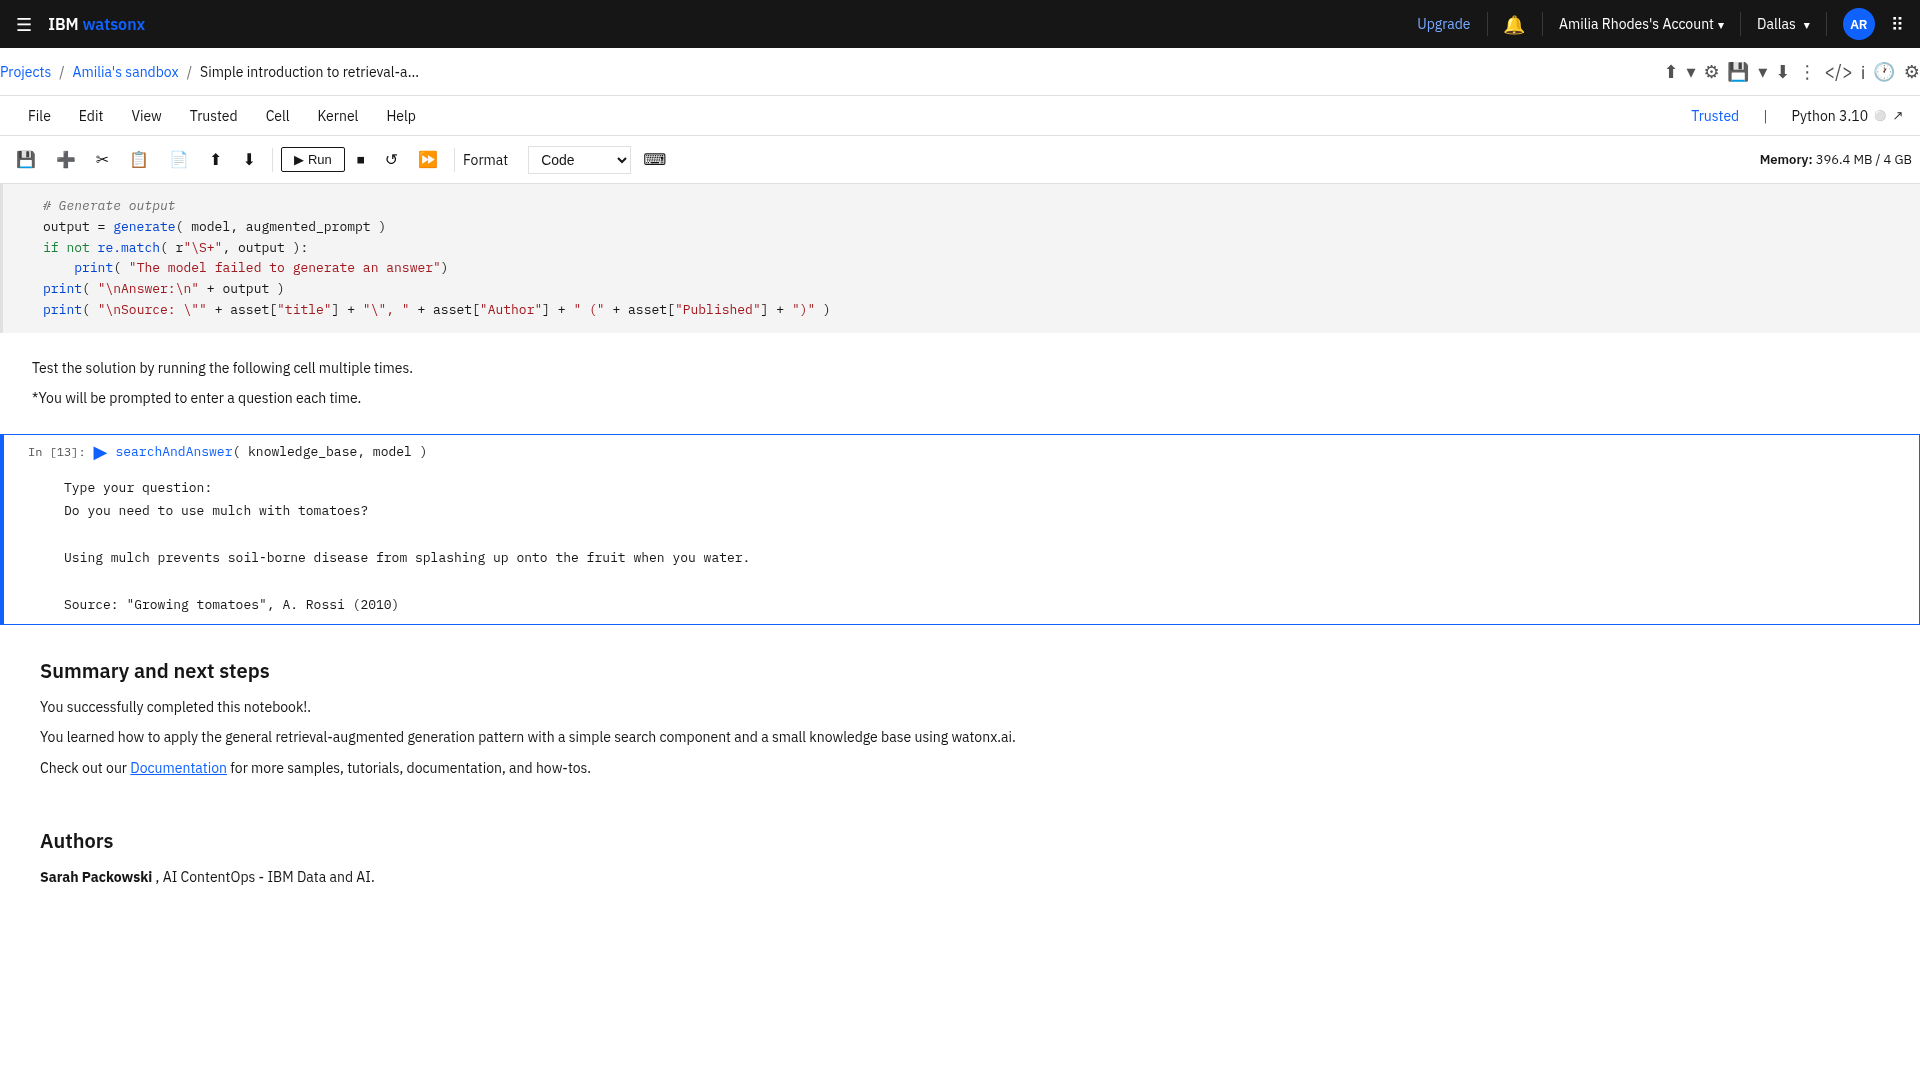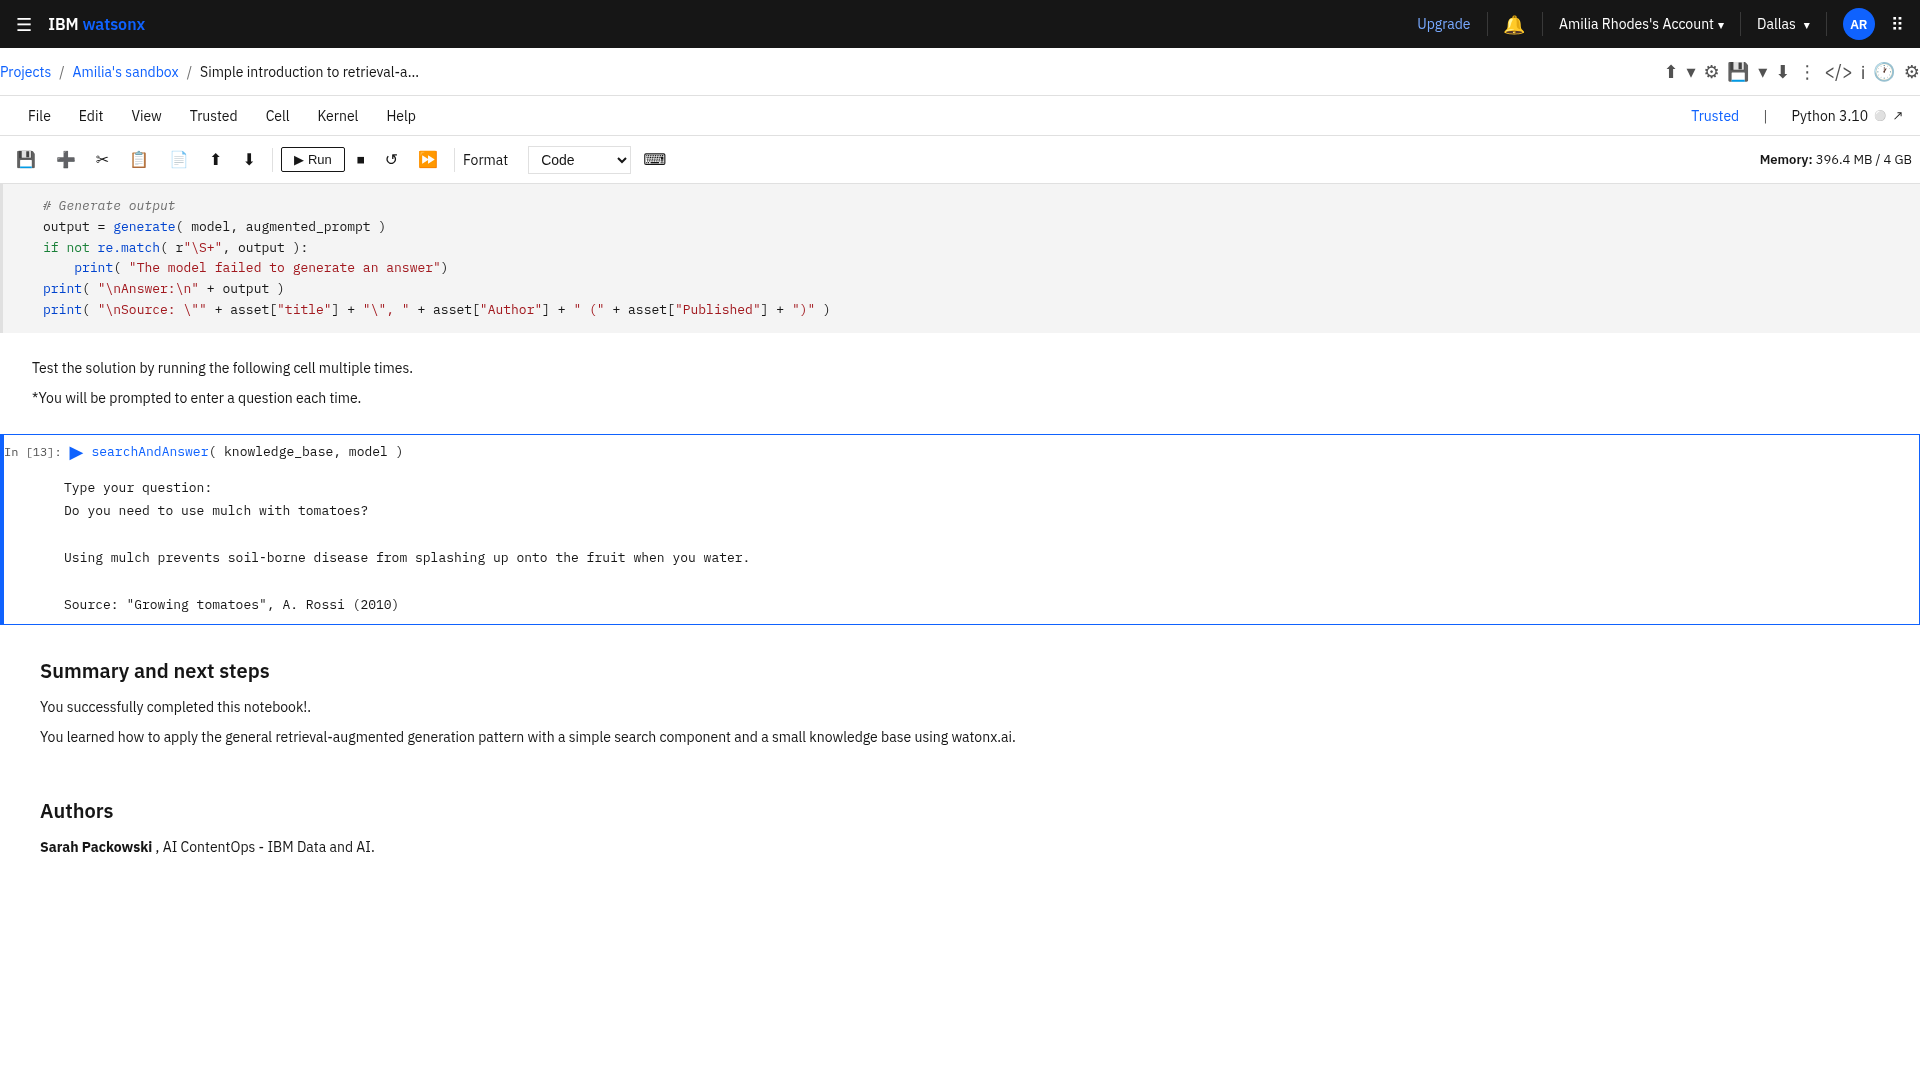--- a/index.html
+++ b/index.html
@@ -129,21 +129,21 @@
     
     .exec-cell {
       margin: 8px 0;
       border: 1px solid #0f62fe;
       border-left: 4px solid #0f62fe;
       background: #fff;
     }
     .exec-cell-header {
       display: flex;
       align-items: center;
-      padding: 4px 0;
+      padding: 4px 24px;
       background: #fff;
       gap: 8px;
     }
     .cell-label { font-size: 12px; color: #525252; font-family: 'IBM Plex Mono', monospace; white-space: nowrap; }
     .run-cell-btn { cursor: pointer; color: #0f62fe; font-size: 18px; }
     .cell-code {
       font-family: 'IBM Plex Mono', 'Courier New', monospace;
       font-size: 13px;
       padding: 4px 8px 4px 0;
       color: #161616;
@@ -338,20 +338,25 @@
       <div>Using mulch prevents soil-borne disease from splashing up onto the fruit when you water.</div>
       <div>&nbsp;</div>
       <div>Source: "Growing tomatoes", A. Rossi (2010)</div>
     </div>
   </div>
 
   <div class="summary-section">
     <h2>Summary and next steps</h2>
     <p>You successfully completed this notebook!.</p>
     <p>You learned how to apply the general retrieval-augmented generation pattern with a simple search component and a small knowledge base using watonx.ai.</p>
+    <p>
+      <span>Check out our </span>
+      <a href="#">Documentation</a>
+      <span> for more samples, tutorials, documentation, and how-tos.</span>
+    </p>
   </div>
 
   <div class="authors-section">
     <h2>Authors</h2>
     <p>
       <strong class="author-name">Sarah Packowski</strong>
       <span>, AI ContentOps - IBM Data and AI.</span>
     </p>
   </div>
 

